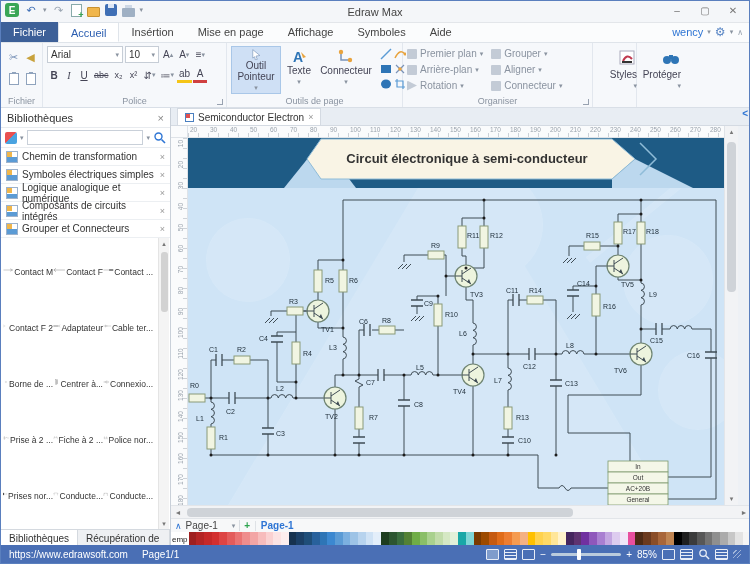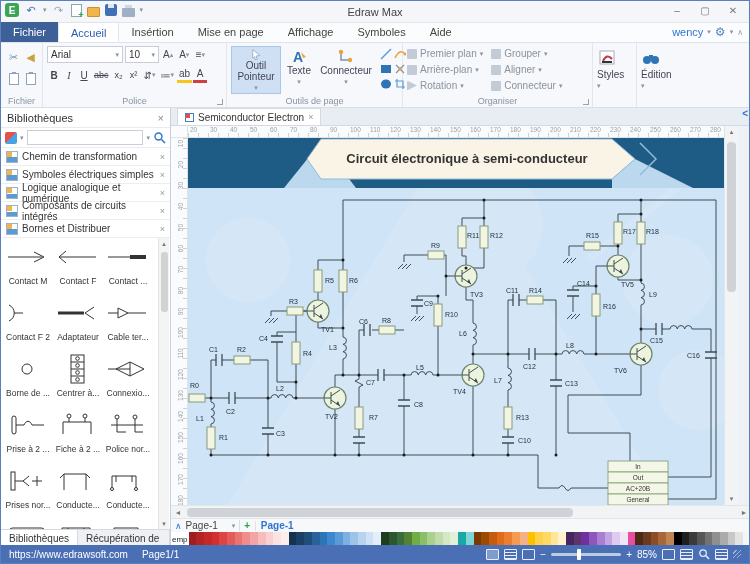--- a/index.html
+++ b/index.html
@@ -50,37 +50,37 @@
   .bigbtns { display:flex; align-items:stretch; gap:0; height:48px; }
   .bigbtn { width:50px; display:flex; flex-direction:column; align-items:center; justify-content:flex-start; padding-top:2px; font-size:10px; color:#445; text-align:center; line-height:11px; }
   .bigbtn.sel { background:#cfe0f5; border:1px solid #a9c7e8; }
   .minigrid { display:grid; grid-template-columns:14px 14px; grid-template-rows:15px 15px 15px; align-items:center; justify-items:center; margin-left:4px; }
   .orgcols { display:flex; gap:8px; }
   .orgcol { display:flex; flex-direction:column; gap:1px; }
   .orgbtn { display:flex; align-items:center; gap:3px; height:15px; font-size:10px; color:#8a93a0; white-space:nowrap; }
   .orgbtn.dark { color:#444; }
   .oic { width:10px; height:10px; display:inline-block; background:#c3cbd6; border-radius:1px; }
   .oic.blue { background:#5b9bd5; }
-  .stylebtn { width:40px; height:48px; display:flex; flex-direction:column; align-items:flex-start; font-size:10px; color:#445; padding-top:3px; gap:2px; }
+  .stylebtn { width:40px; height:48px; display:flex; flex-direction:column; align-items:flex-end; font-size:10px; color:#445; padding-top:3px; gap:2px; }
 
   
   .main { position:absolute; left:0; top:107px; width:750px; height:439px; }
   .left-panel { position:absolute; left:0; top:0; width:170px; height:439px; background:#fff; border-right:1px solid #c9d0d9; }
   .lp-header { height:20px; display:flex; align-items:center; padding:0 6px; font-size:11px; color:#333; border-bottom:1px solid #e8ebef; }
   .lp-header .x { margin-left:auto; color:#888; }
   .lp-search { height:20px; display:flex; align-items:center; gap:3px; padding:0 4px; border-bottom:1px solid #e8ebef; }
   .lib-ic { width:12px; height:12px; display:inline-block; background:linear-gradient(135deg,#e85050 0 50%,#4aa3e0 50%); border-radius:2px; }
   .lp-search input { flex:1; height:15px; border:1px solid #c9d0d9; font-size:10px; padding:0 3px; min-width:0; }
   .librow { height:18px; display:flex; align-items:center; gap:4px; padding:0 5px; border-bottom:1px solid #eceff2; font-size:10px; color:#333; }
   .librow .x { margin-left:auto; color:#999; font-size:9px; }
   .libic { width:12px; height:12px; flex:0 0 12px; border:1px solid #9db2cc; background:linear-gradient(180deg,#fff 0 55%,#5b9bd5 55%); position:relative; }
   .libic:before { content:""; position:absolute; left:0; top:0; width:5px; height:5px; background:#f0b64c; }
   #symbols-area { position:absolute; left:0; top:130px; right:0; bottom:18px; overflow:hidden; }
   #symbols-grid { position:absolute; left:2px; top:4px; width:152px; display:flex; flex-wrap:wrap; }
-  .symcell { width:50px; height:56px; display:flex; flex-direction:column; align-items:center; }
+  .symcell { width:50px; height:56px; display:flex; flex-direction:row; align-items:center; }
   .symcell .lbl { font-size:8.5px; color:#333; white-space:nowrap; margin-top:4px; }
   .sym-scroll { position:absolute; right:1px; top:0; bottom:0; width:11px; background:#f4f4f4; border-left:1px solid #e4e4e4; }
   .sym-scroll .arr { height:11px; text-align:center; font-size:7px; color:#777; line-height:11px; }
   .sym-scroll .thumb { position:absolute; left:2px; top:14px; width:7px; height:60px; background:#d2d2d2; border-radius:3px; }
   .sym-scroll .arr.bot { position:absolute; bottom:0; left:0; right:0; }
   .lp-tabs { position:absolute; left:0; bottom:0; right:0; height:18px; display:flex; background:#eef0f3; border-top:1px solid #d4d9df; }
   .lp-tab { padding:0 8px; line-height:17px; font-size:10px; color:#333; border-right:1px solid #d4d9df; background:#fff; }
   .lp-tab.inactive { background:#eef0f3; }
 
   
@@ -321,21 +321,21 @@
         <span class="caret">▾</span>
       </div>
     </div>
     <div class="rgroup" style="width:46px; border-right:none;">
       <div class="stylebtn">
         <svg width="20" height="18" viewBox="0 0 20 18">
             <circle cx="6" cy="11" r="4" fill="#2e75b6"></circle>
             <circle cx="14" cy="11" r="4" fill="#2e75b6"></circle>
             <rect x="8" y="6" width="4" height="4" fill="#2e75b6"></rect>
           </svg>
-        <span>Édition</span>
+        <span>Protéger</span>
         <span class="caret">▾</span>
       </div>
     </div>
     <div style="flex:1;"></div>
   </div>
 
   <div class="main">
 
     <div class="left-panel">
       <div class="lp-header">
@@ -368,21 +368,21 @@
             <span>Logique analogique et numérique</span>
             <span class="x">×</span>
           </div>
           <div class="librow">
             <span class="libic"></span>
             <span>Composants de circuits intégrés</span>
             <span class="x">×</span>
           </div>
           <div class="librow">
             <span class="libic"></span>
-            <span>Bornes et Distribuer</span>
+            <span>Grouper et Connecteurs</span>
             <span class="x">×</span>
           </div>
         </div>
       <div id="symbols-area">
         <div id="symbols-grid">
             <div class="symcell">
               <svg width="44" height="30" viewBox="0 0 44 30" fill="none" stroke="#333" stroke-width="1">
                 <path d="M2,15 H36 M28,10 L38,15 L28,20"></path>
               </svg>
               <div class="lbl">Contact M</div>

